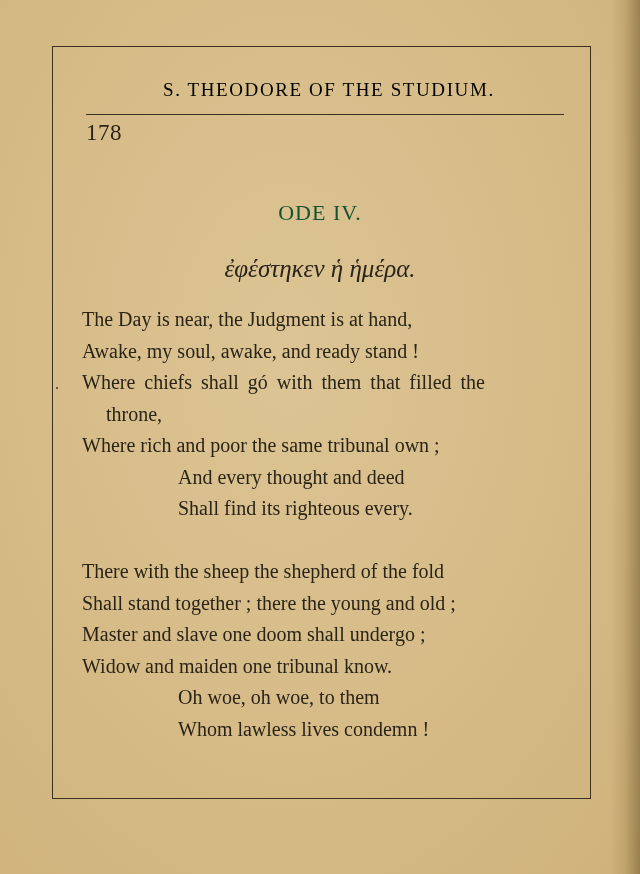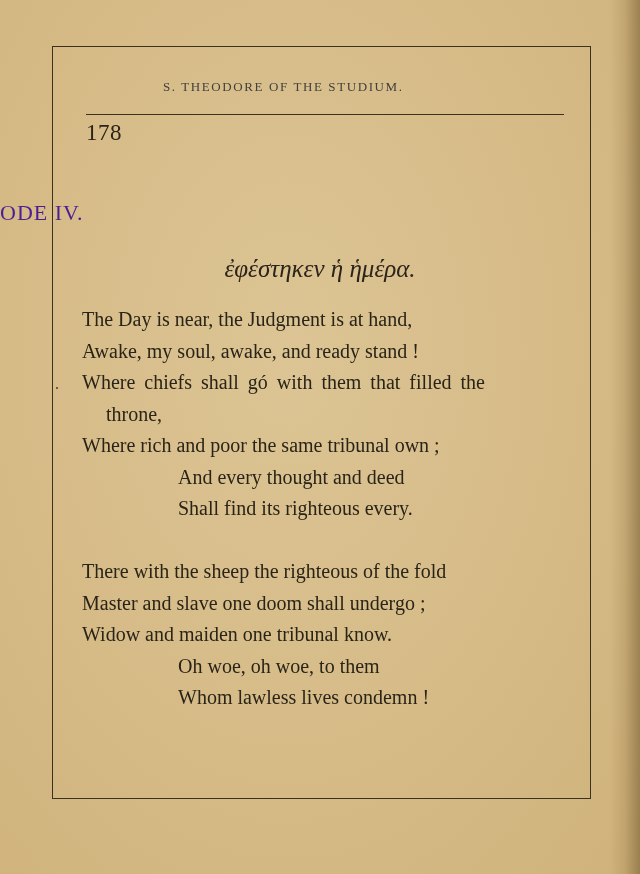--- a/index.html
+++ b/index.html
@@ -40,41 +40,41 @@
       top: 2px;
       font-size: 23px;
       letter-spacing: 0.5px;
       color: #2b241a;
       margin-top: 48px;
     }
     .running-title {
       position: absolute;
       left: 77px;
       top: 9px;
-      font-size: 13px;
+      font-size: 19px;
       letter-spacing: 1.6px;
-      color: #404040;
+      color: #000000;
     }
     .head-rule {
       position: absolute;
       left: 86px;
       top: 114px;
       width: 478px;
       height: 0;
       border-top: 1.5px solid #3b3121;
     }
     .ode-title {
       position: absolute;
       left: 0;
       width: 640px;
       top: 200px;
-      text-align: left;
+      text-align: center;
       font-size: 22px;
       letter-spacing: 1px;
-      color: #4c1d95;
+      color: #14532d;
     }
     .greek-incipit {
       position: absolute;
       left: 0;
       width: 640px;
       top: 255px;
       text-align: center;
       font-size: 25px;
       font-style: italic;
       color: #2b241a;
@@ -127,20 +127,21 @@
   <span class="line">The Day is near, the Judgment is at hand,</span>
   <span class="line">Awake, my soul, awake, and ready stand !</span>
   <span class="line justify">Where chiefs shall gó with them that filled the</span>
   <span class="line cont">throne,</span>
   <span class="line">Where rich and poor the same tribunal own ;</span>
   <span class="line indent">And every thought and deed</span>
   <span class="line indent">Shall find its righteous every.</span>
 </div>
 
 <div class="stanza stanza-2">
-  <span class="line">There with the sheep the righteous of the fold</span>
+  <span class="line">There with the sheep the shepherd of the fold</span>
+  <span class="line">Shall stand together ;  there the young and old ;</span>
   <span class="line">Master and slave one doom shall undergo ;</span>
   <span class="line">Widow and maiden one tribunal know.</span>
   <span class="line indent">Oh woe, oh woe, to them</span>
   <span class="line indent">Whom lawless lives condemn !</span>
 </div>
 
 <div class="speck"></div>
 
 </body></html>

